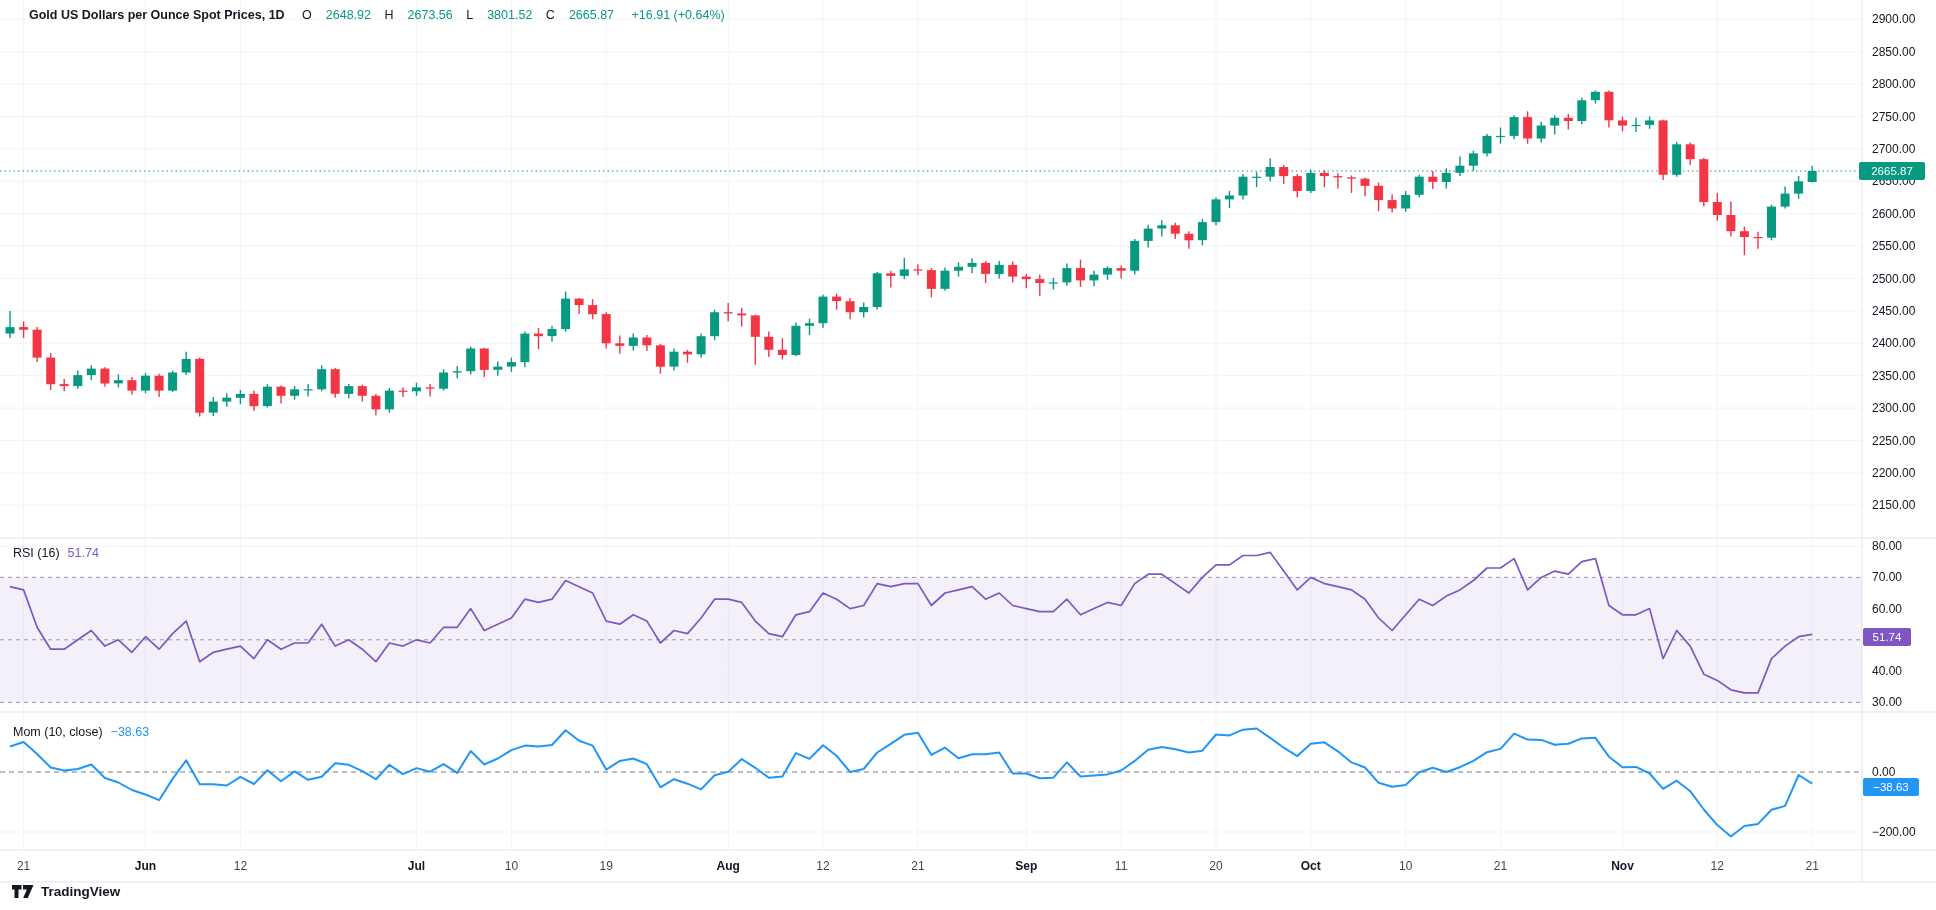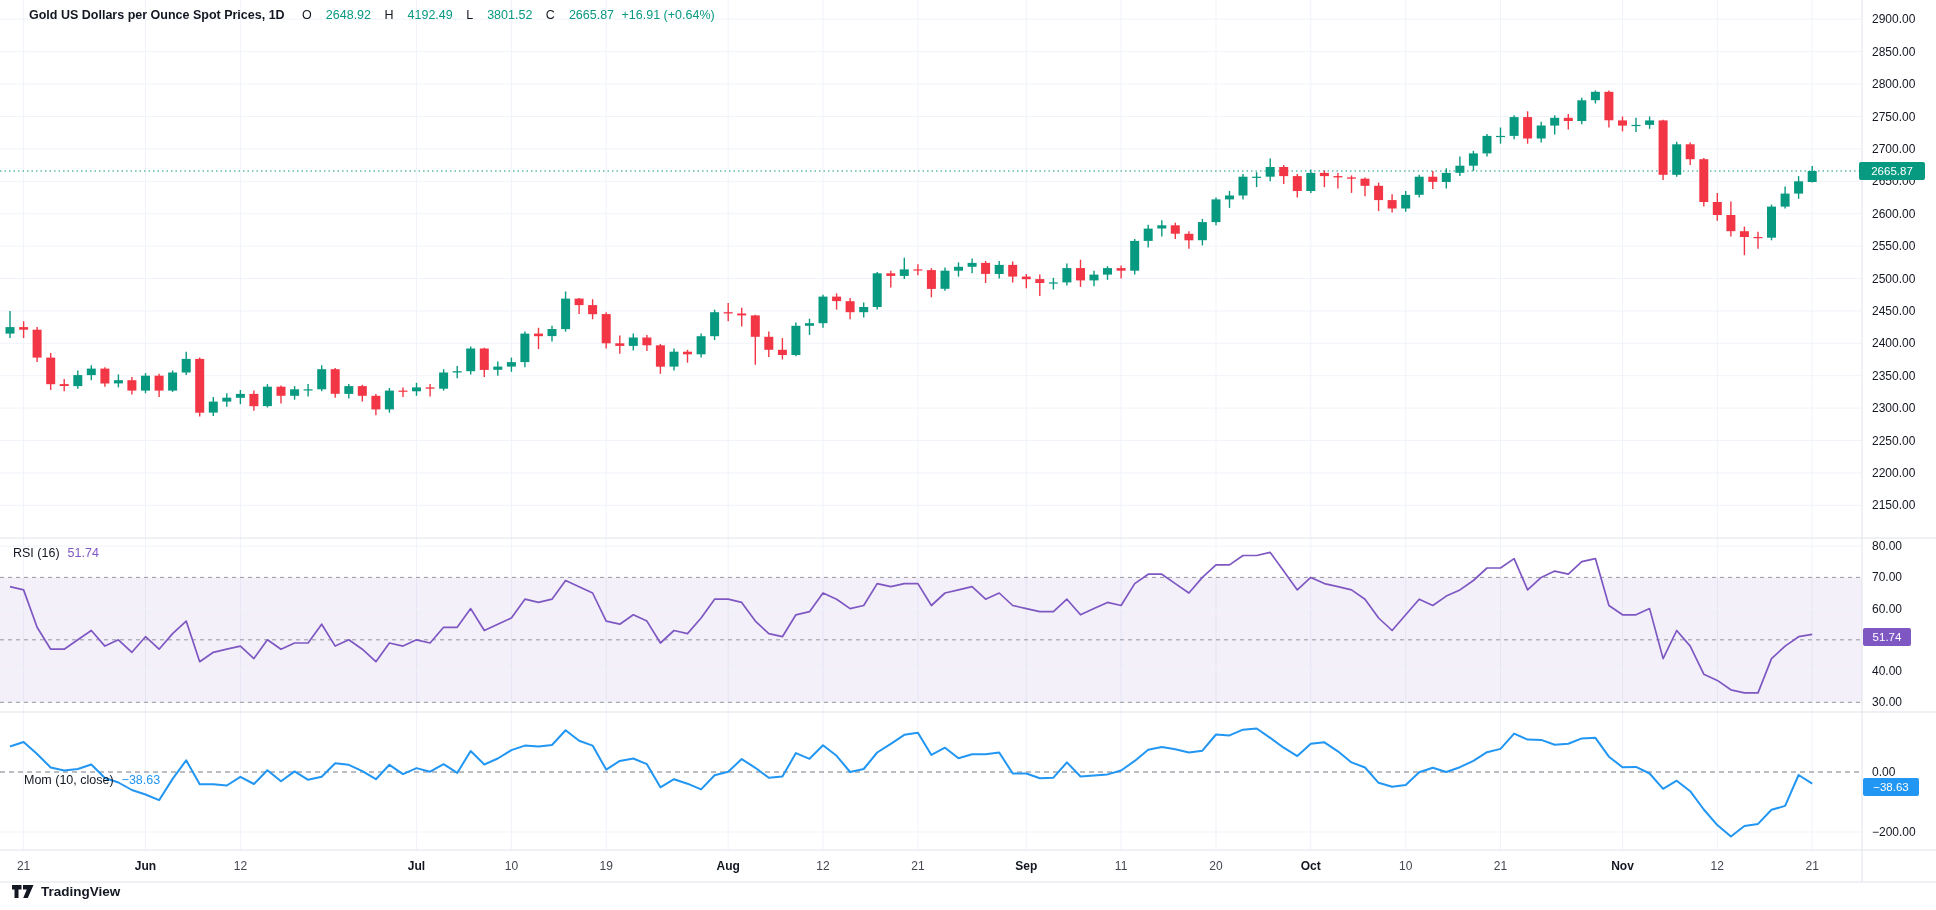--- a/index.html
+++ b/index.html
@@ -8,21 +8,21 @@
   #chart-svg{position:absolute;left:0;top:0;}
   .legend{position:absolute;font-size:12.5px;color:#131722;white-space:nowrap;z-index:5;}
   .legend .title{font-weight:600;cursor:pointer;margin-left:16px;}
   .legend .lab{color:#131722;margin-left:10px;}
   .legend .lab:first-child{margin-left:0;}
   .up-text{color:#089981;margin-left:14px;}
   .rsi-text{color:#7E57C2;margin-left:8px;}
   .mom-text{color:#2196F3;margin-left:8px;}
   #main-legend{left:13px;top:8px;}
   #rsi-legend{left:13px;top:546px;}
-  #mom-legend{left:24px;top:725px;margin-top:48px;}
+  #mom-legend{left:13px;top:725px;}
   .badge{position:absolute;height:18px;line-height:18px;text-align:center;color:#fff;
          font-size:11.5px;border-radius:2px;z-index:6;}
   #price-badge{left:1859px;top:162px;width:66px;background:#089981;}
   #rsi-badge{left:1863px;top:628px;width:48px;background:#7E57C2;}
   #mom-badge{left:1863px;top:778px;width:56px;background:#2196F3;}
   #tv-logo{position:absolute;left:12px;top:884px;display:flex;align-items:center;gap:7px;
            color:#131722;font-size:13.5px;font-weight:600;cursor:pointer;z-index:5;text-align:right;}
 </style>
 </head>
 <body>
@@ -408,24 +408,24 @@
         <text x="1500.5" y="870" text-anchor="middle" font-weight="400" fill="#434651">21</text>
         <text x="1622.5" y="870" text-anchor="middle" font-weight="600" fill="#131722">Nov</text>
         <text x="1717.3" y="870" text-anchor="middle" font-weight="400" fill="#434651">12</text>
         <text x="1812.2" y="870" text-anchor="middle" font-weight="400" fill="#434651">21</text>
       </g>
     </svg>
 
   <div class="legend" id="main-legend">
     <span class="title">Gold US Dollars per Ounce Spot Prices, 1D</span>
     <span class="lab" style="margin-left:14px;">O</span><span class="up-text">2648.92</span>
-    <span class="lab">H</span><span class="up-text">4192.49</span>
+    <span class="lab">H</span><span class="up-text">2673.56</span>
     <span class="lab">L</span><span class="up-text">3801.52</span>
     <span class="lab">C</span><span class="up-text">2665.87</span>
-    <span class="up-text" style="margin-left:4px;">+16.91 (+0.64%)</span>
+    <span class="up-text" style="margin-left:14px;">+16.91 (+0.64%)</span>
   </div>
 
   <div class="legend" id="rsi-legend">
     <span>RSI (16)</span><span class="rsi-text">51.74</span>
   </div>
 
   <div class="legend" id="mom-legend">
     <span>Mom (10, close)</span><span class="mom-text">−38.63</span>
   </div>
 

